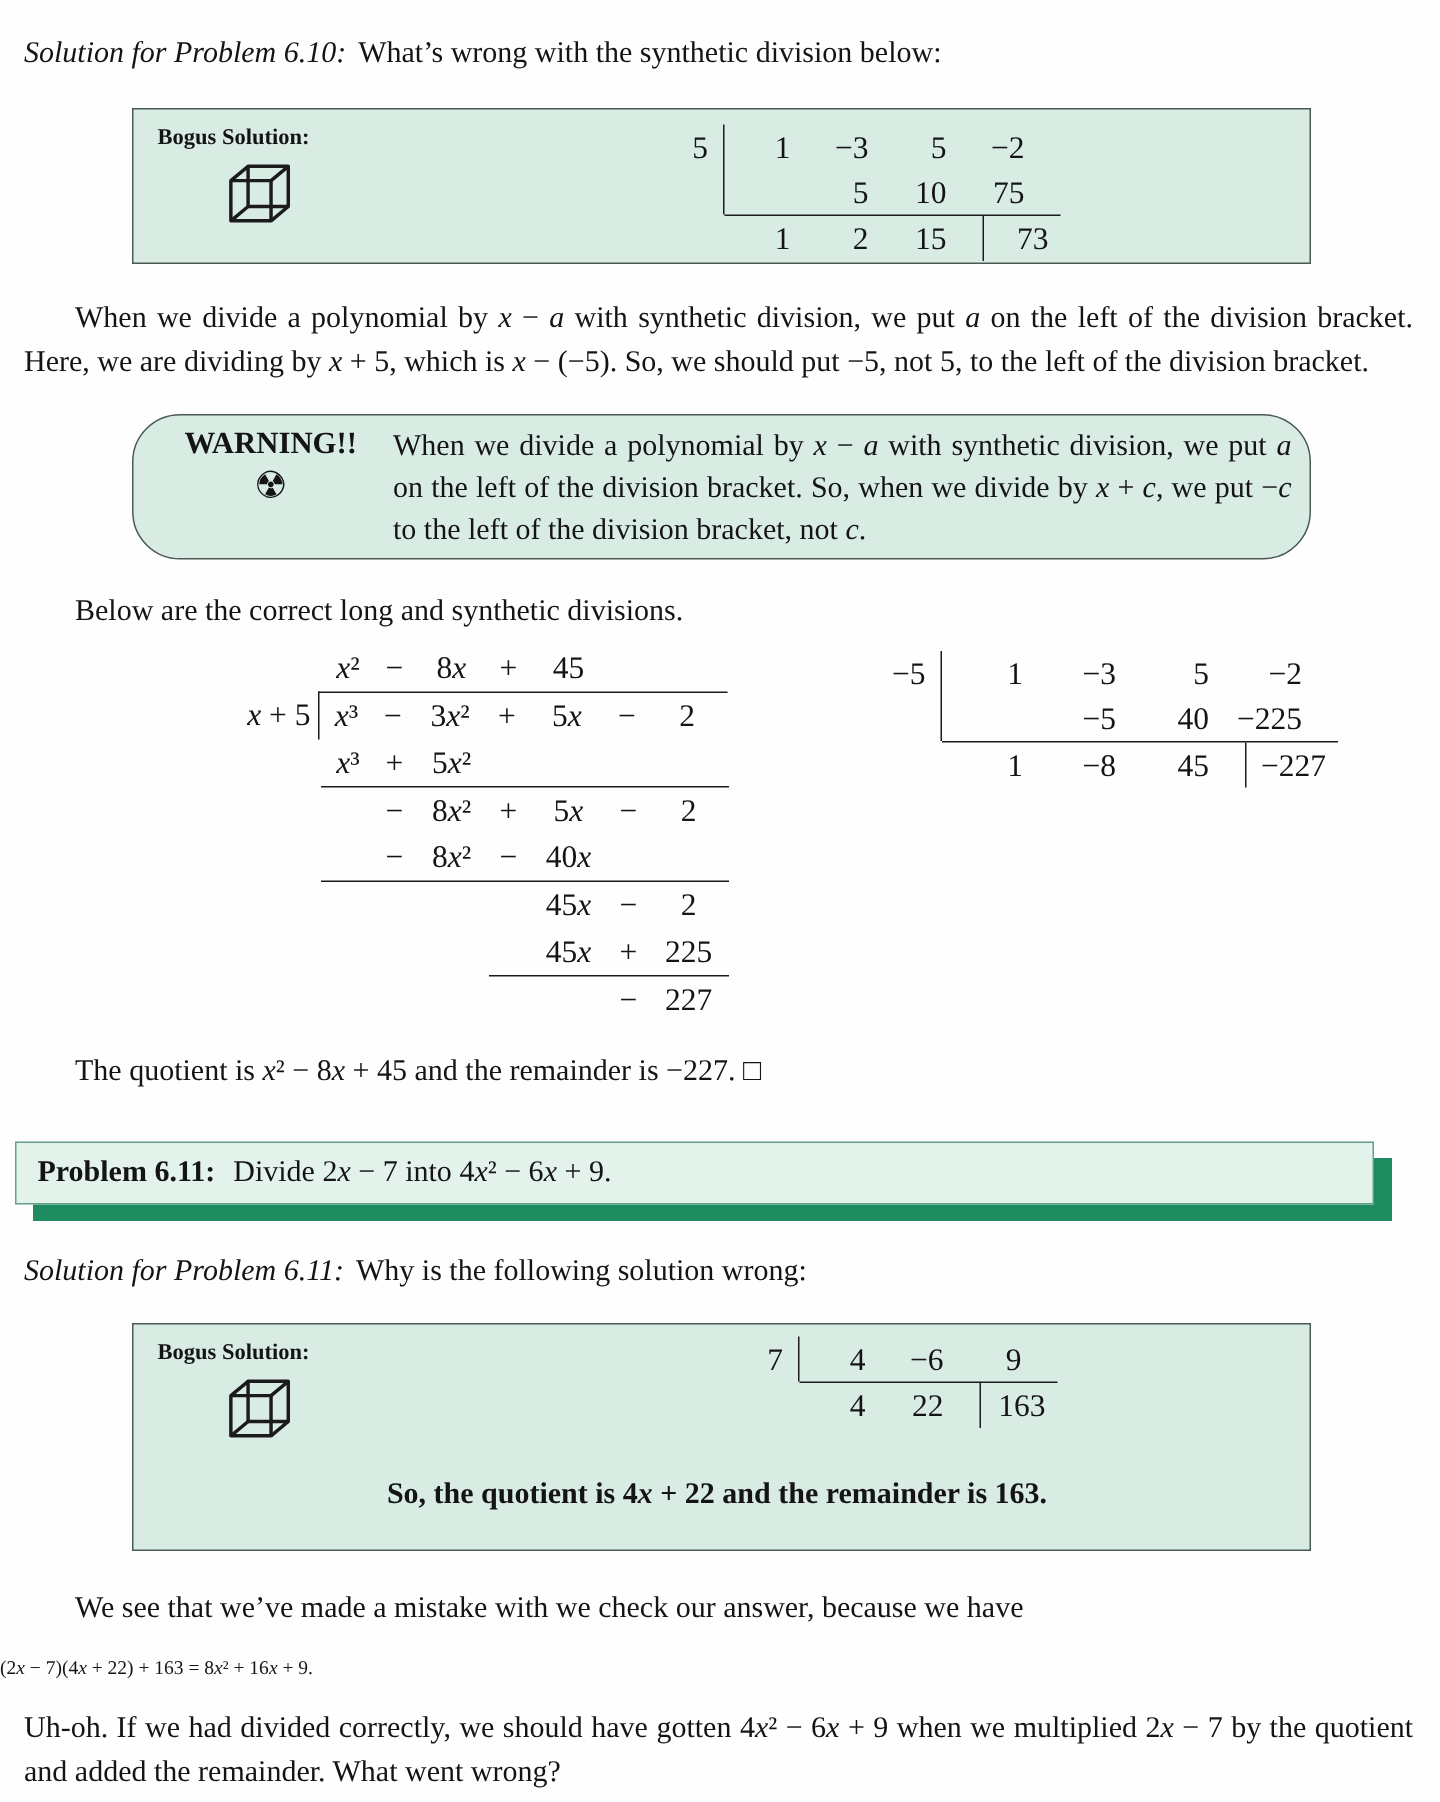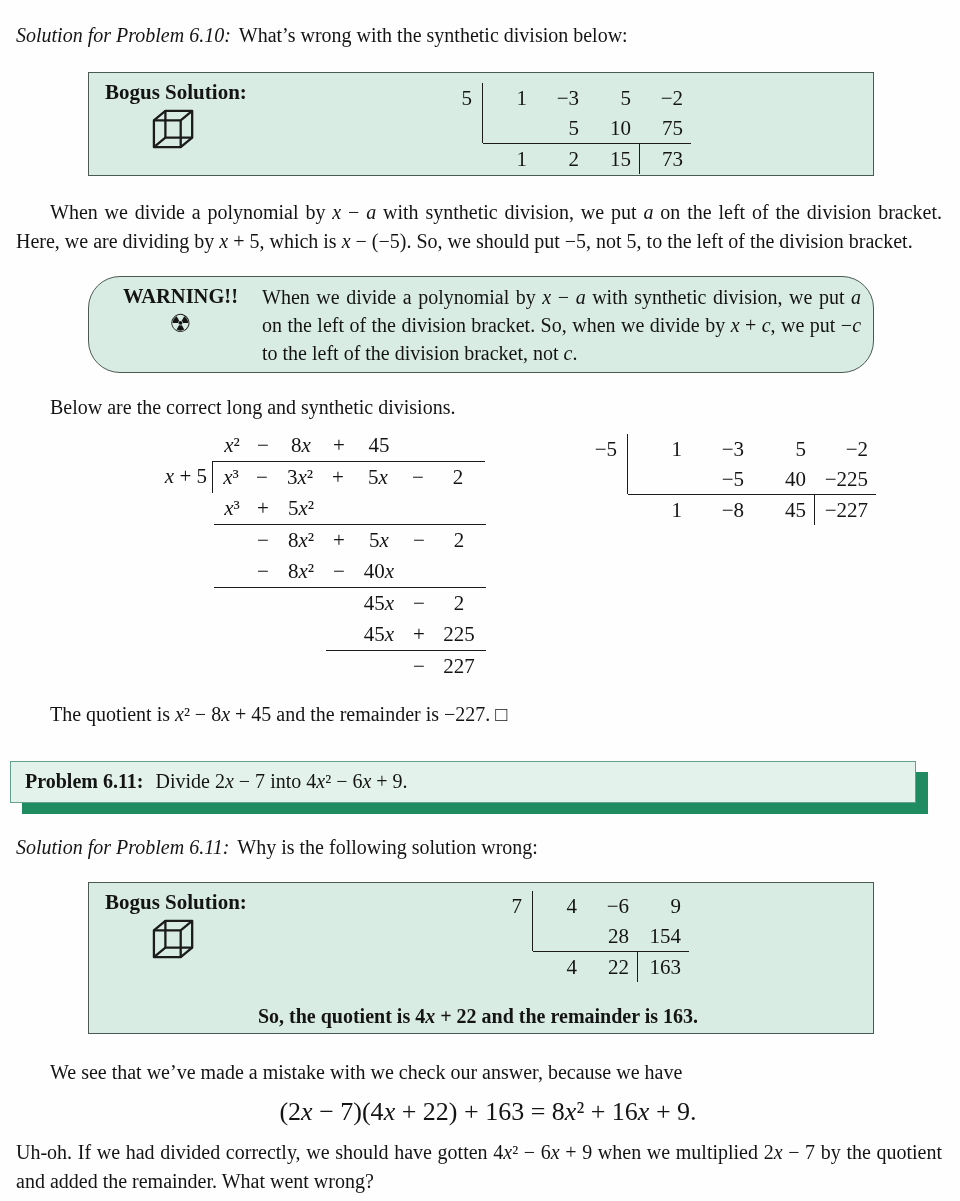--- a/index.html
+++ b/index.html
@@ -18,38 +18,38 @@
 
   
   .tealbox {
     margin-left:88px; width:786px;
     background:var(--box-bg,#d9ece4);
     border:1.6px solid var(--box-border,#4a5a52);
   }
   .bogus1 { margin-top:22px; height:104px; display:flex; padding:4px 10px 0 4px; }
   .bogus2 { margin-top:20px; height:152px; display:flex; flex-direction:column; padding:4px 10px 0 4px; }
   .bogus-left { width:200px; padding:2px 0 0 12px; flex:none; }
-  .bogus-title { font-weight:bold; font-size:21px; line-height:27px; }
+  .bogus-title { font-weight:bold; font-size:15px; line-height:27px; }
   .cube { margin:2px 0 0 44px; display:block; }
 
   
   .warnbox { margin-top:20px; display:flex; padding:5px 12px 5px 10px;border-radius:32px; }
   .warn-left { width:163px; flex:none; text-align:center; padding-top:1px; }
   .warn-title { font-weight:bold; font-size:20.5px; line-height:27px; }
   .rad { font-family:"DejaVu Sans",sans-serif; font-size:25px; line-height:27px; display:block; }
   .warn-text { flex:1; text-align:justify; line-height:28px; padding-top:1px; }
 
   
   .syn { font-size:21px; display:inline-block; flex:none; }
   .syn-top { display:flex; }
   .syn-head { text-align:right; padding-right:10px; border-right:1.8px solid #1b1b1b; line-height:30px; flex:none; }
   .syn-row { display:flex; height:30px; line-height:30px; }
   .syn .cell { display:inline-block; text-align:right; padding-right:8px; flex:none; }
   .syn-bot { border-top:1.8px solid #1b1b1b; }
-  .syn-bot .cell:last-child { border-left:1.8px solid #1b1b1b; }
+  .syn-bot .cell:last-child { border-left:1.8px solid #1b1b1b;margin-left:16px; }
   .syn--b1 .syn-head { width:42px; } .syn--b1 .cell { width:52px; } .syn--b1 .syn-bot { margin-left:42px; }
   .syn--ok .syn-head { width:54px; } .syn--ok .cell { width:62px; } .syn--ok .syn-bot { margin-left:54px; }
   .syn--b2 .syn-head { width:40px; } .syn--b2 .cell { width:52px; } .syn--b2 .syn-bot { margin-left:40px; }
   .bogus1 .syn { margin:6px 0 0 148px; }
   .bogus2 .syn { margin:4px 0 0 200px; }
   .bogus2-top { display:flex; }
   .bogus2-conclusion { text-align:center; margin-top:20px;font-weight:bold; }
 
   
   .divisions { display:flex; align-items:flex-start; margin:8px 0 0 150px; }
@@ -78,21 +78,21 @@
     border:1.5px solid var(--problem-border,#63a18c);
     box-shadow:12px 11px 0 var(--problem-shadow,#1e8c60);
     padding:5px 14px 6px 14px;
   }
   .problem-box .pb-label { font-weight:bold; margin-right:12px; }
 
   .below-line { margin-top:20px; }
   .quotient-line { margin-top:18px; }
   .sol611 { margin-top:30px; }
   .check-line { margin-top:24px; }
-  .equation { text-align:center; margin-top:10px; font-size:26px;padding-left:16px; }
+  .equation { margin-top:10px; font-size:13px; }
   .final-para { margin-top:12px; }
 </style>
 </head>
 <body>
 
 <div class="intro-line" style="padding-top:21px">
   <span class="lbl">Solution for Problem 6.10:</span><span>What’s wrong with the synthetic division below:</span>
 </div>
 
 <div class="tealbox bogus1">
@@ -283,25 +283,20 @@
     </div>
     <div class="syn syn--b2">
       <div class="syn-top">
         <div class="syn-head">7</div>
         <div class="syn-rows">
           <div class="syn-row">
               <span class="cell">4</span>
               <span class="cell">−6</span>
               <span class="cell">9</span>
             </div>
-          <div class="syn-row">
-              <span class="cell"></span>
-              <span class="cell">28</span>
-              <span class="cell">154</span>
-            </div>
         </div>
       </div>
       <div class="syn-bot">
         <div class="syn-row">
             <span class="cell">4</span>
             <span class="cell">22</span>
             <span class="cell">163</span>
           </div>
       </div>
     </div>

